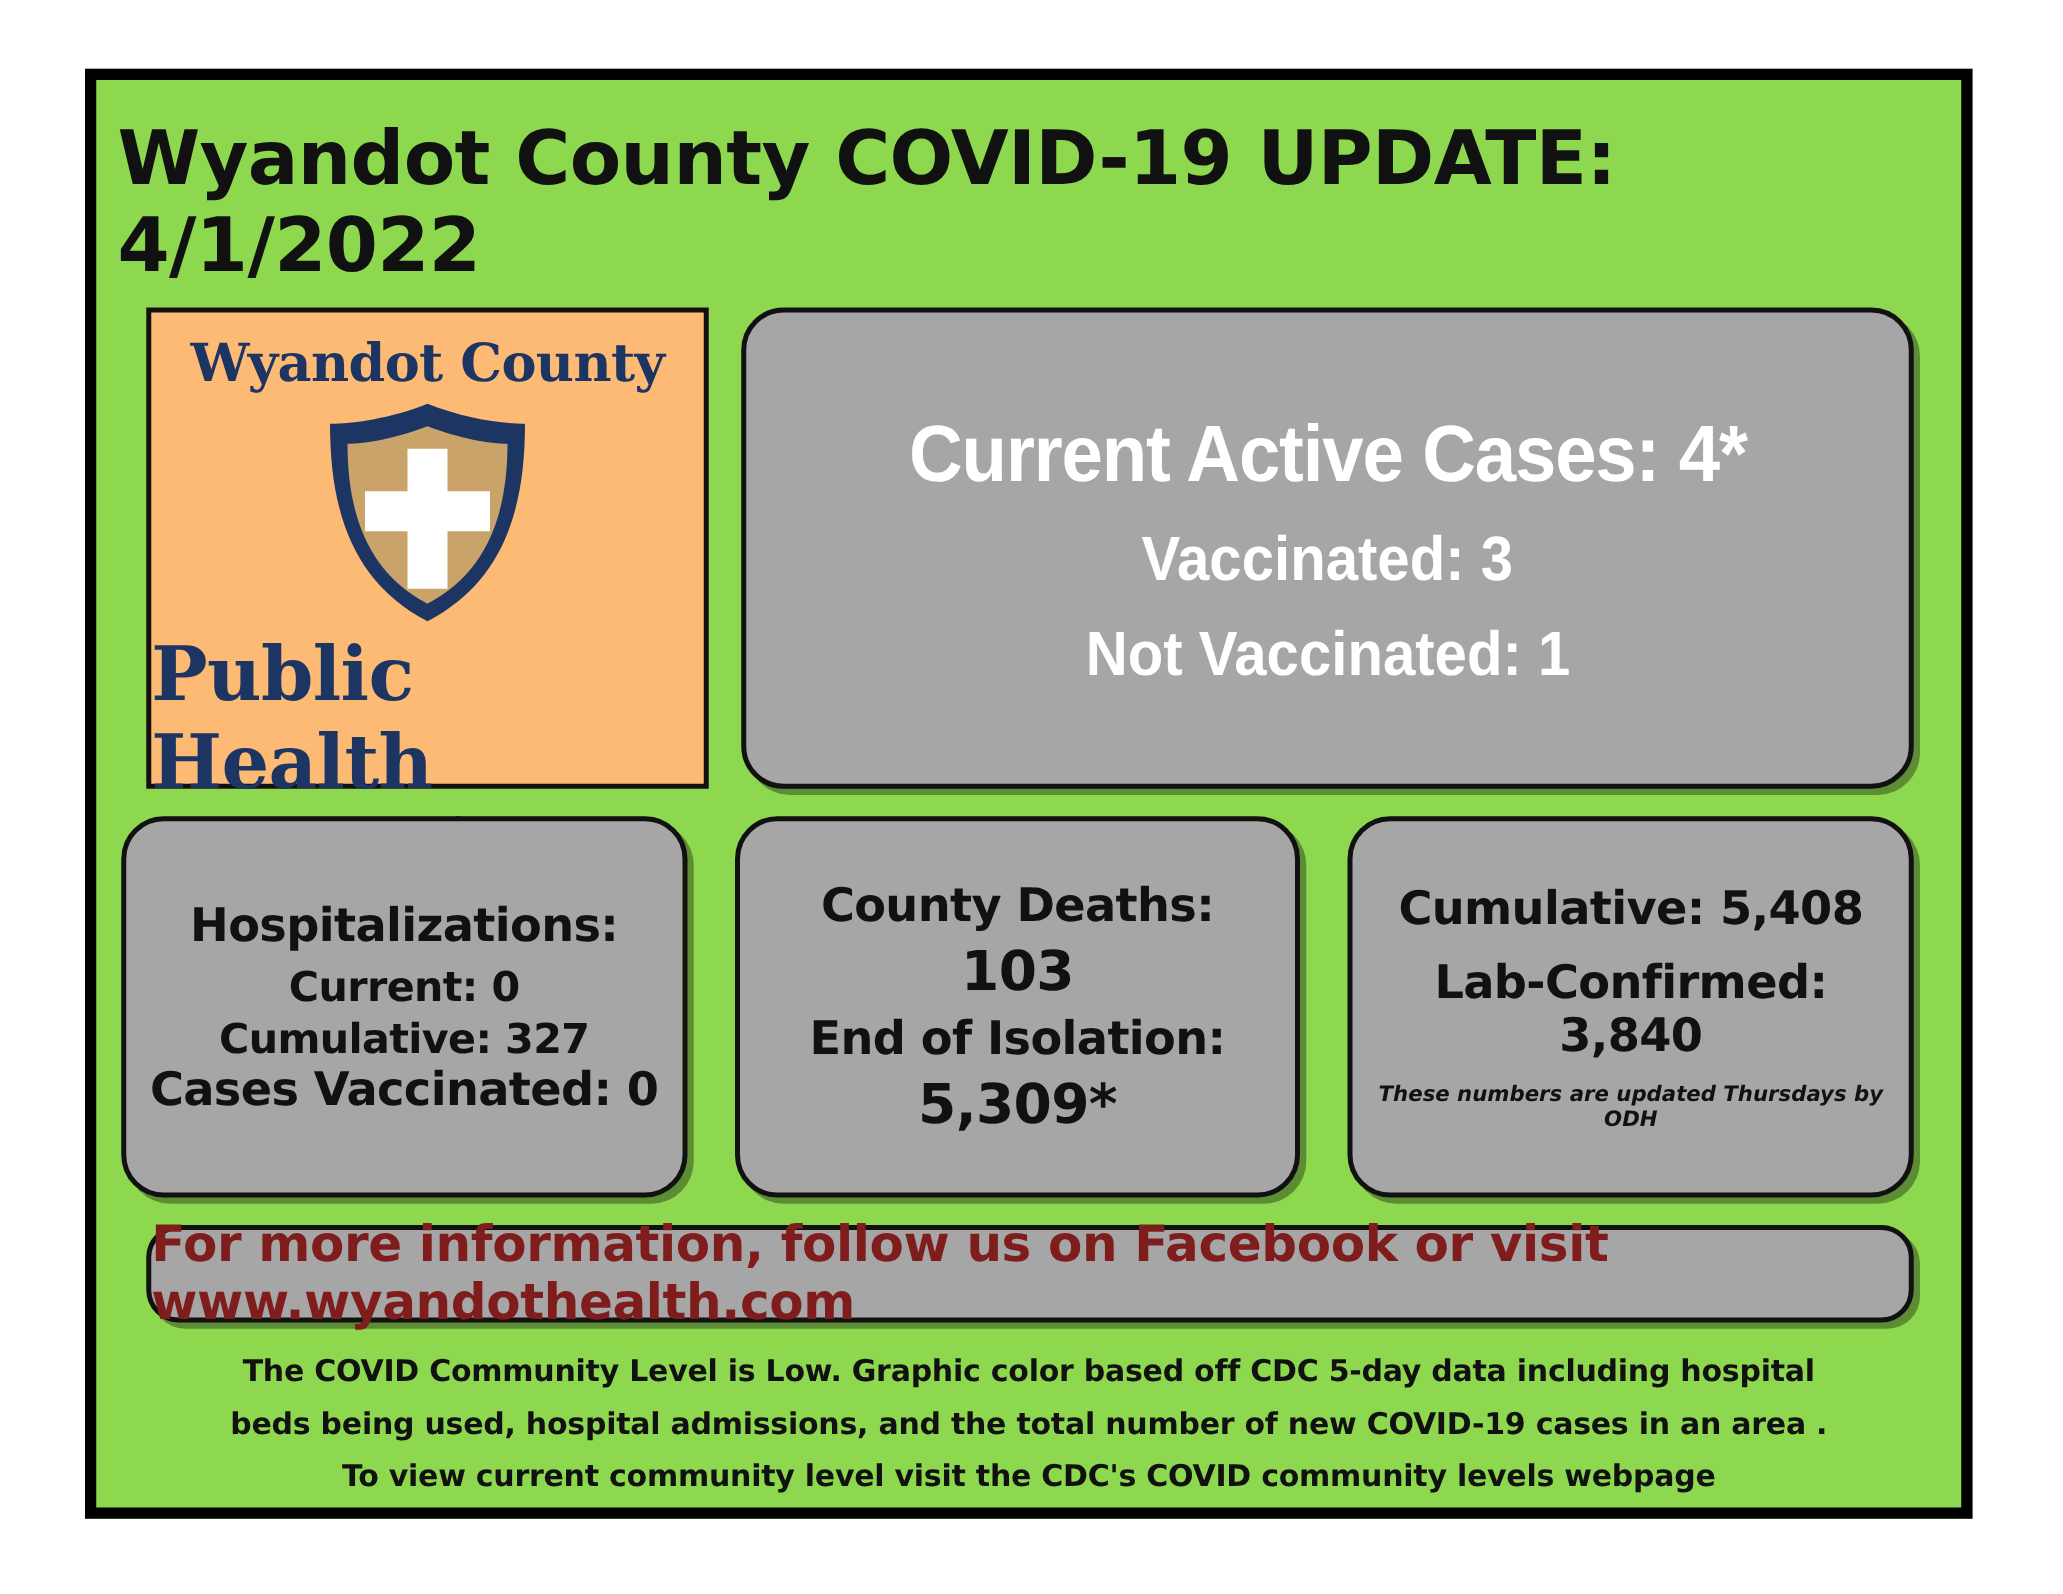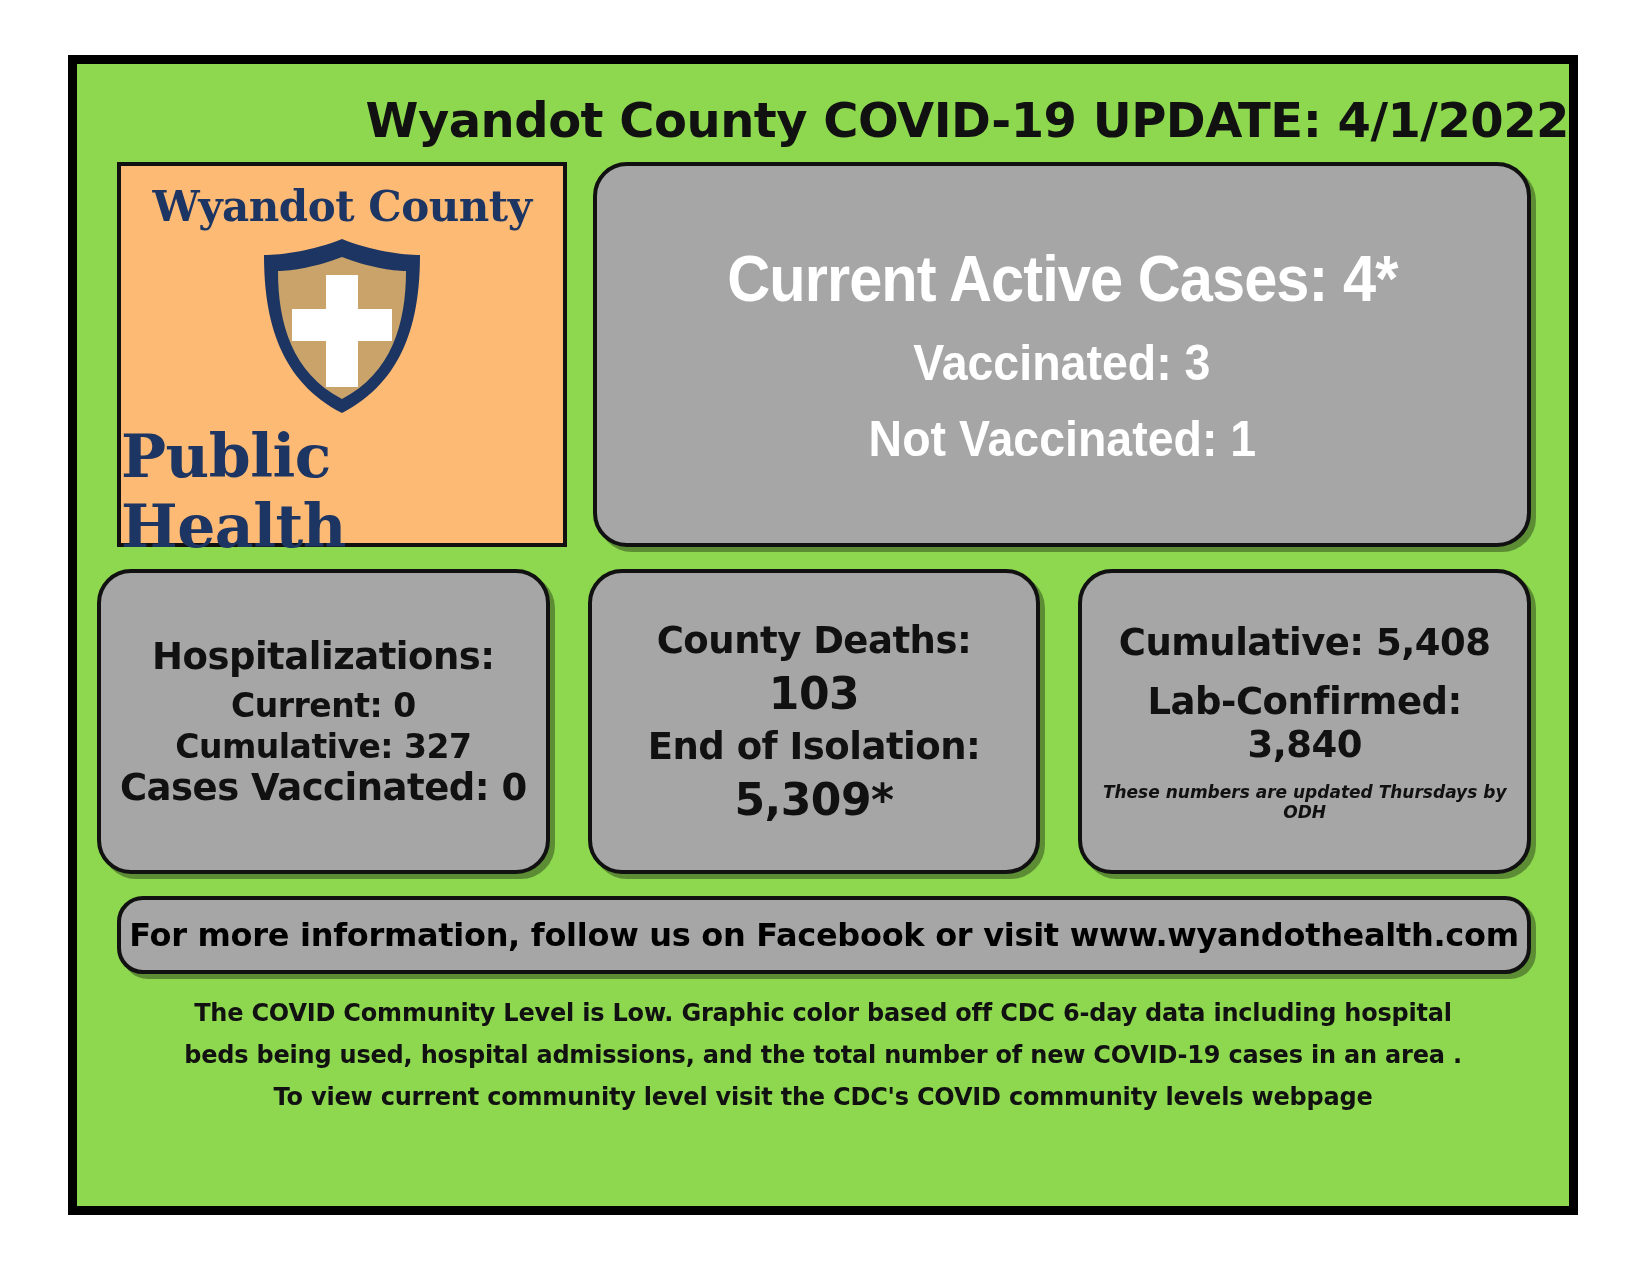--- a/index.html
+++ b/index.html
@@ -17,27 +17,28 @@
     position: absolute;
     left: 68px;
     top: 55px;
     width: 1510px;
     height: 1160px;
     background: #8ed84f;
     border: 9px solid #000000;
     box-sizing: border-box;
   }
   .title {
-    text-align: right;
-    font-size: 48px;
+    text-align: left;
+    font-size: 60px;
     font-weight: bold;
     color: #111111;
     letter-spacing: -0.5px;
     margin-top: 28px;
     font-family: "DejaVu Sans", sans-serif;
+    padding-left: 17px;
   }
   .row-top {
     display: flex;
     align-items: flex-start;
     margin-top: 14px;
     padding: 0 38px 0 40px;
     gap: 26px;
   }
   .logo-box {
     width: 450px;
@@ -158,23 +159,23 @@
   }
   .banner {
     margin: 22px 38px 0 40px;
     height: 78px;
     display: flex;
     align-items: center;
     justify-content: center;
     border-radius: 26px;
   }
   .banner-text {
-    font-size: 32px;
-    font-weight: bold;
-    color: #000000;
+    font-size: 40px;
+    font-weight: bold;
+    color: #7f1d1d;
     letter-spacing: -0.3px;
   }
   .footer {
     margin: 18px 60px 0 60px;
     text-align: center;
     color: #111111;
     font-size: 24px;
     font-weight: bold;
     line-height: 1.75;
     letter-spacing: -0.2px;
@@ -232,18 +233,18 @@
       <div class="note">These numbers are updated Thursdays by ODH</div>
     </div>
 
   </div>
 
   <div class="gray-card banner">
     <div class="banner-text">For more information, follow us on Facebook or visit www.wyandothealth.com</div>
   </div>
 
   <div class="footer">
-    <div>The COVID Community Level is Low. Graphic color based off CDC 6-day data including hospital</div>
+    <div>The COVID Community Level is Low. Graphic color based off CDC 5-day data including hospital</div>
     <div>beds being used, hospital admissions, and the total number of new COVID-19 cases in an area .</div>
     <div>To view current community level visit the CDC's COVID community levels webpage</div>
   </div>
 
 </div>
 
 </body></html>

